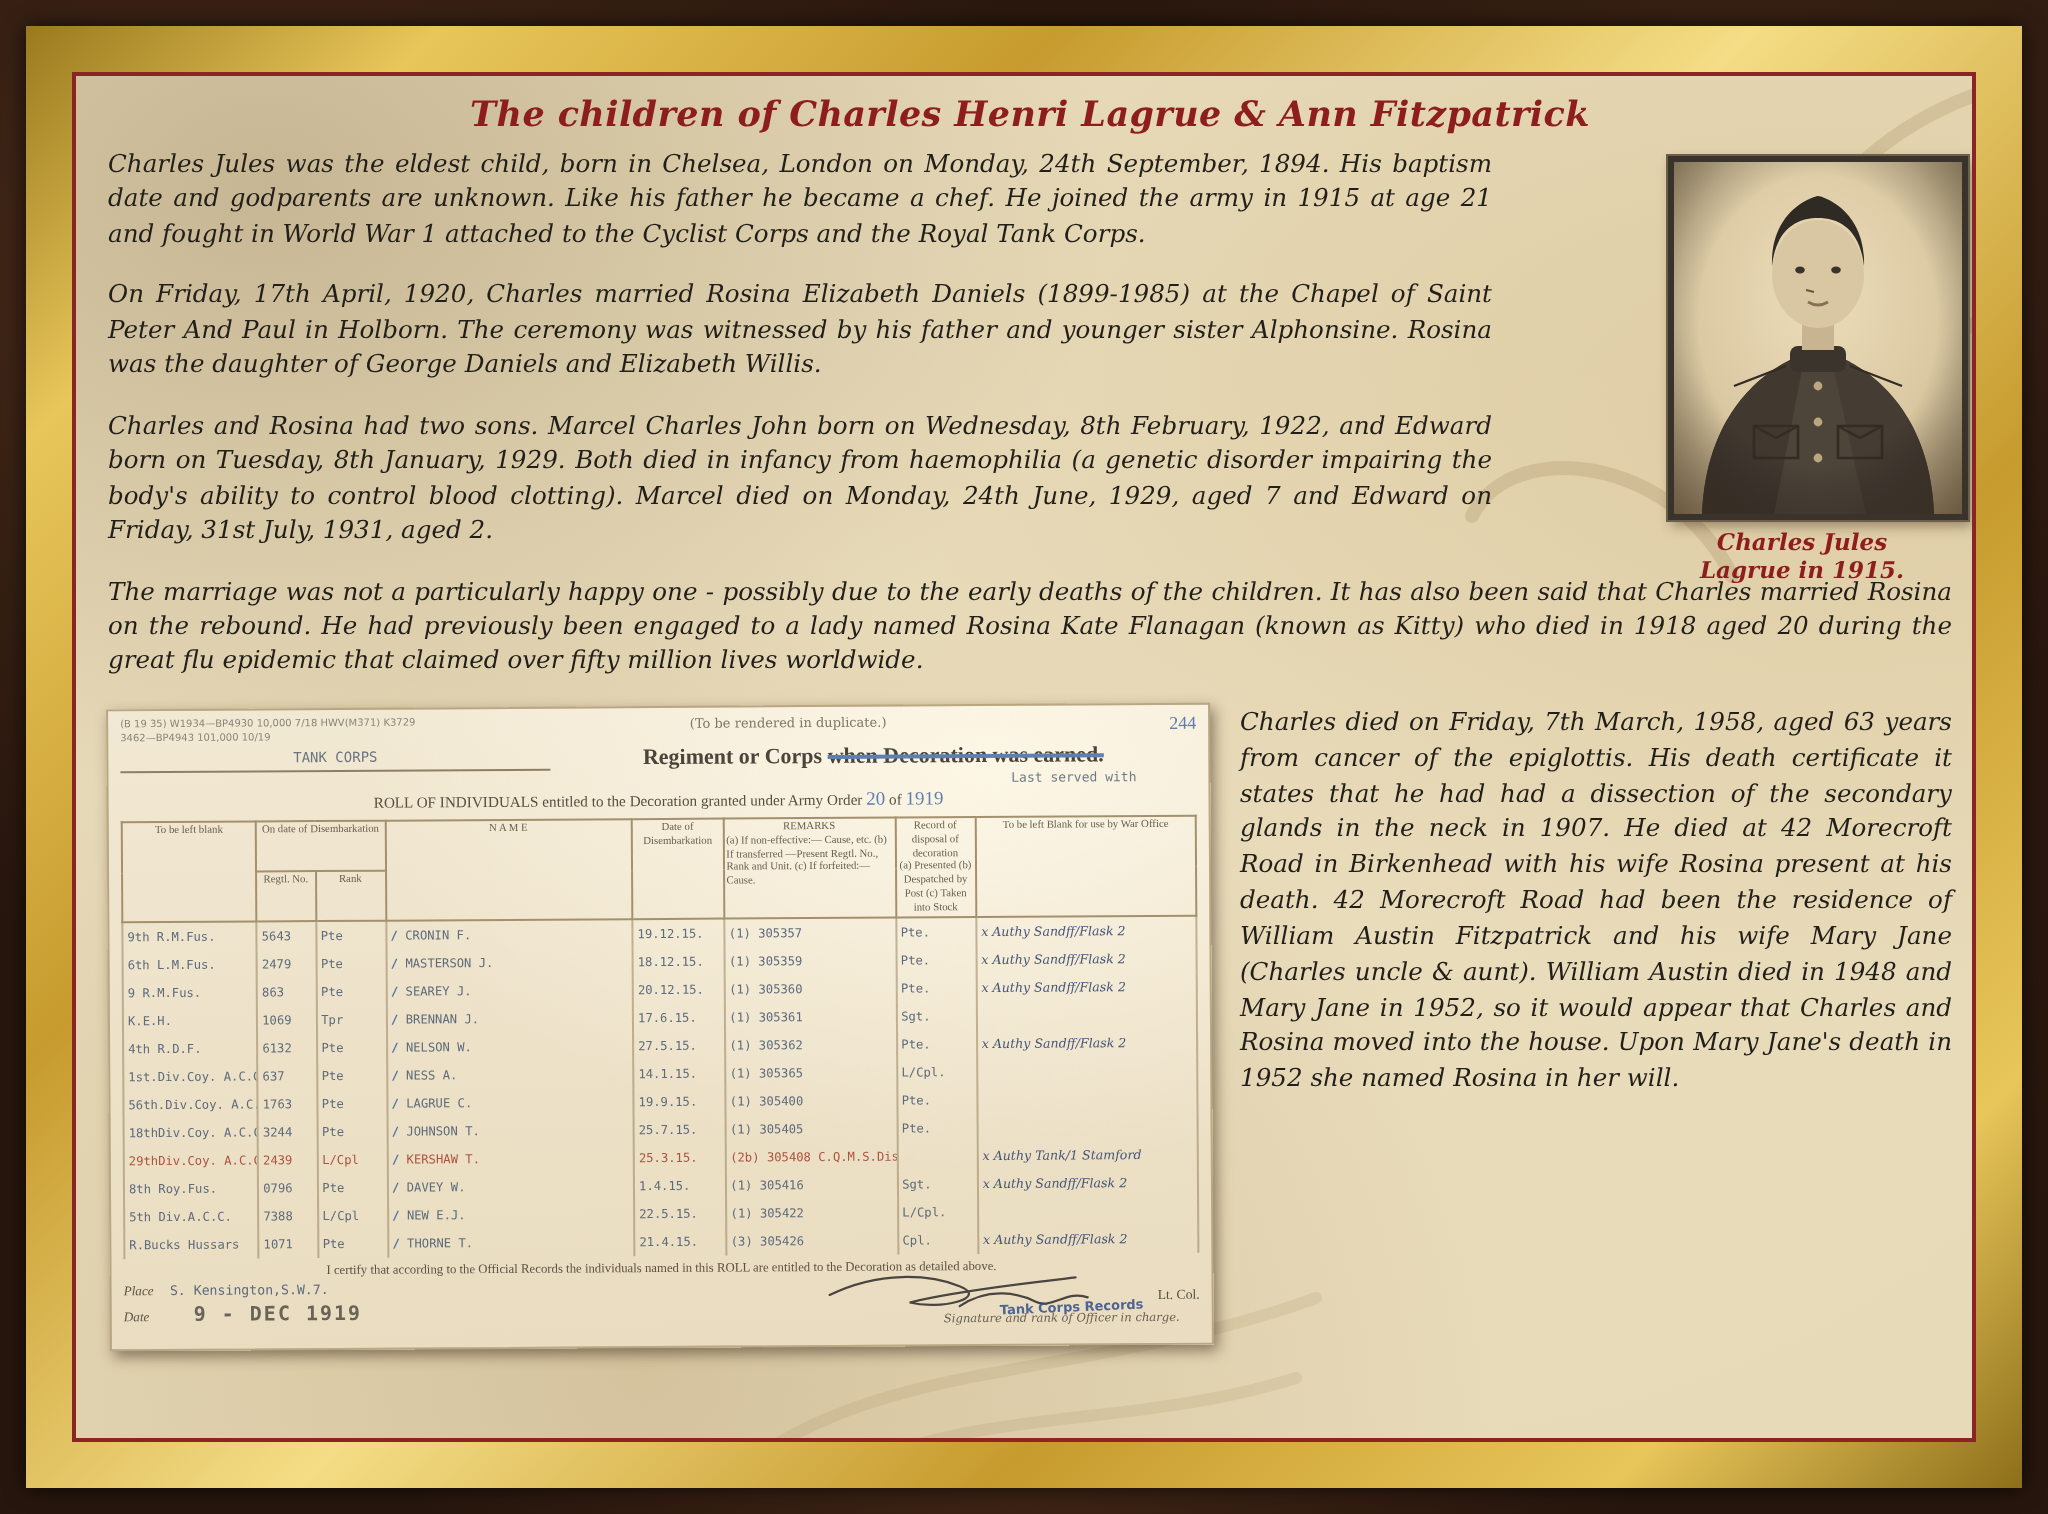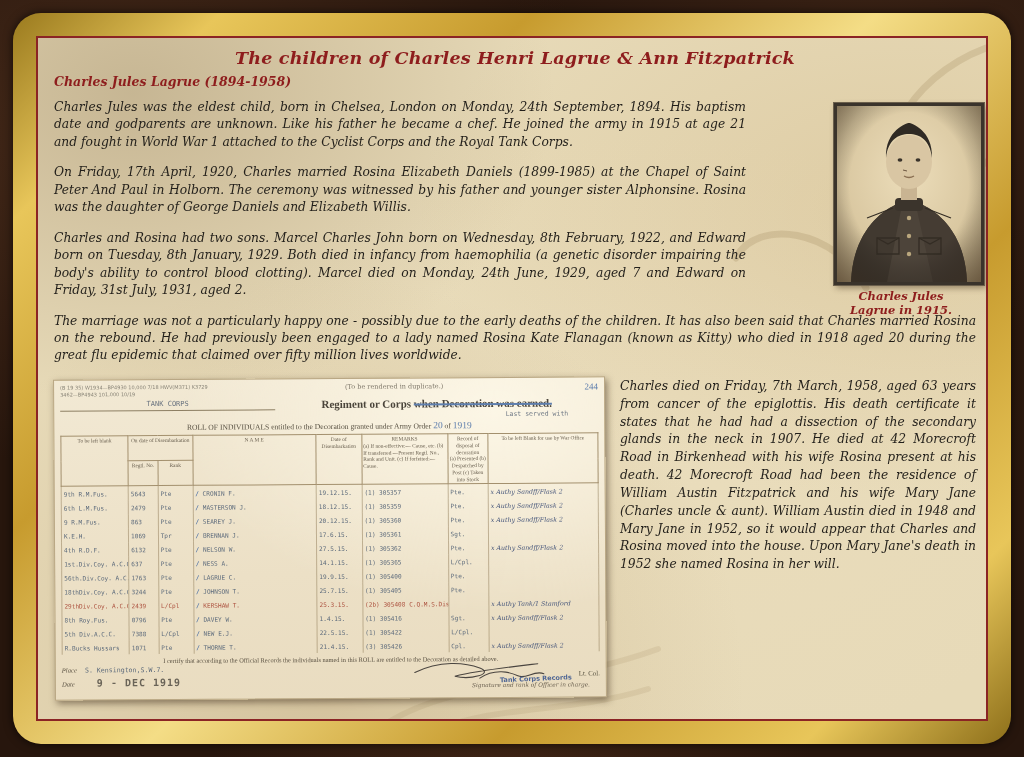--- a/index.html
+++ b/index.html
@@ -11,21 +11,20 @@
       radial-gradient(ellipse at 50% 90%, rgba(88,52,30,.5) 0%, transparent 42%),
       radial-gradient(ellipse at 70% 55%, rgba(50,28,16,.7) 0%, transparent 45%),
       #27160d;
   }
   .gold-frame{
     position:absolute; left:13px; top:13px; right:13px; bottom:13px;
     background:linear-gradient(135deg,#9a7a1e 0%,#e8c65a 12%,#c79b2e 30%,#f4dd86 50%,#c79b2e 70%,#e8c65a 88%,#8d6f1a 100%);
     box-shadow:0 0 10px rgba(0,0,0,.7);
     padding:23px;
     box-sizing:border-box;
-    border-radius:28px;
   }
   .page{
     position:relative; width:100%; height:100%; box-sizing:border-box;
     border:2px solid #8b2424;
     background:
       radial-gradient(ellipse at 10% 8%, rgba(150,128,92,.40) 0%, transparent 35%),
       radial-gradient(ellipse at 92% 25%, rgba(205,178,126,.35) 0%, transparent 40%),
       radial-gradient(ellipse at 30% 95%, rgba(168,140,96,.30) 0%, transparent 45%),
       radial-gradient(ellipse at 65% 60%, rgba(235,222,190,.6) 0%, transparent 55%),
       #e7dab8;
@@ -137,21 +136,20 @@
     <svg class="flourish fl-bl" width="300" height="120" viewBox="0 0 300 120">
       <g fill="none" stroke="#7d6233" stroke-width="6" stroke-linecap="round">
         <path d="M10,110 C80,60 180,70 290,30"></path>
         <path d="M60,115 C120,85 200,95 280,70"></path>
       </g>
     </svg>
 
     <div class="content">
 
       <div class="page-title">The children of Charles Henri Lagrue &amp; Ann Fitzpatrick</div>
-      <div class="sub-title">Charles Jules Lagrue (1894-1958)</div>
 
       <div class="top-block">
         <div class="top-paras">
           <p class="para">Charles Jules was the eldest child, born in Chelsea, London on Monday, 24th September, 1894. His baptism date and godparents are unknown.  Like his father he became a chef.  He joined the army in 1915 at age 21 and fought in World War 1 attached to the Cyclist Corps and the Royal Tank Corps.</p>
           <p class="para">On Friday, 17th April, 1920, Charles married Rosina Elizabeth Daniels (1899-1985) at the Chapel of Saint Peter And Paul in Holborn.  The  ceremony  was witnessed by his father and younger sister Alphonsine. Rosina was the daughter of George Daniels and Elizabeth Willis.</p>
           <p class="para">Charles and Rosina had two sons. Marcel Charles John born on Wednesday, 8th February, 1922, and Edward born on Tuesday, 8th January, 1929. Both  died  in  infancy  from haemophilia (a genetic disorder impairing the body's ability to control blood clotting). Marcel died on Monday, 24th June, 1929, aged 7 and Edward on Friday, 31st July, 1931, aged 2.</p>
         </div>
 
         <div class="photo-box">
           <div class="photo-frame">

